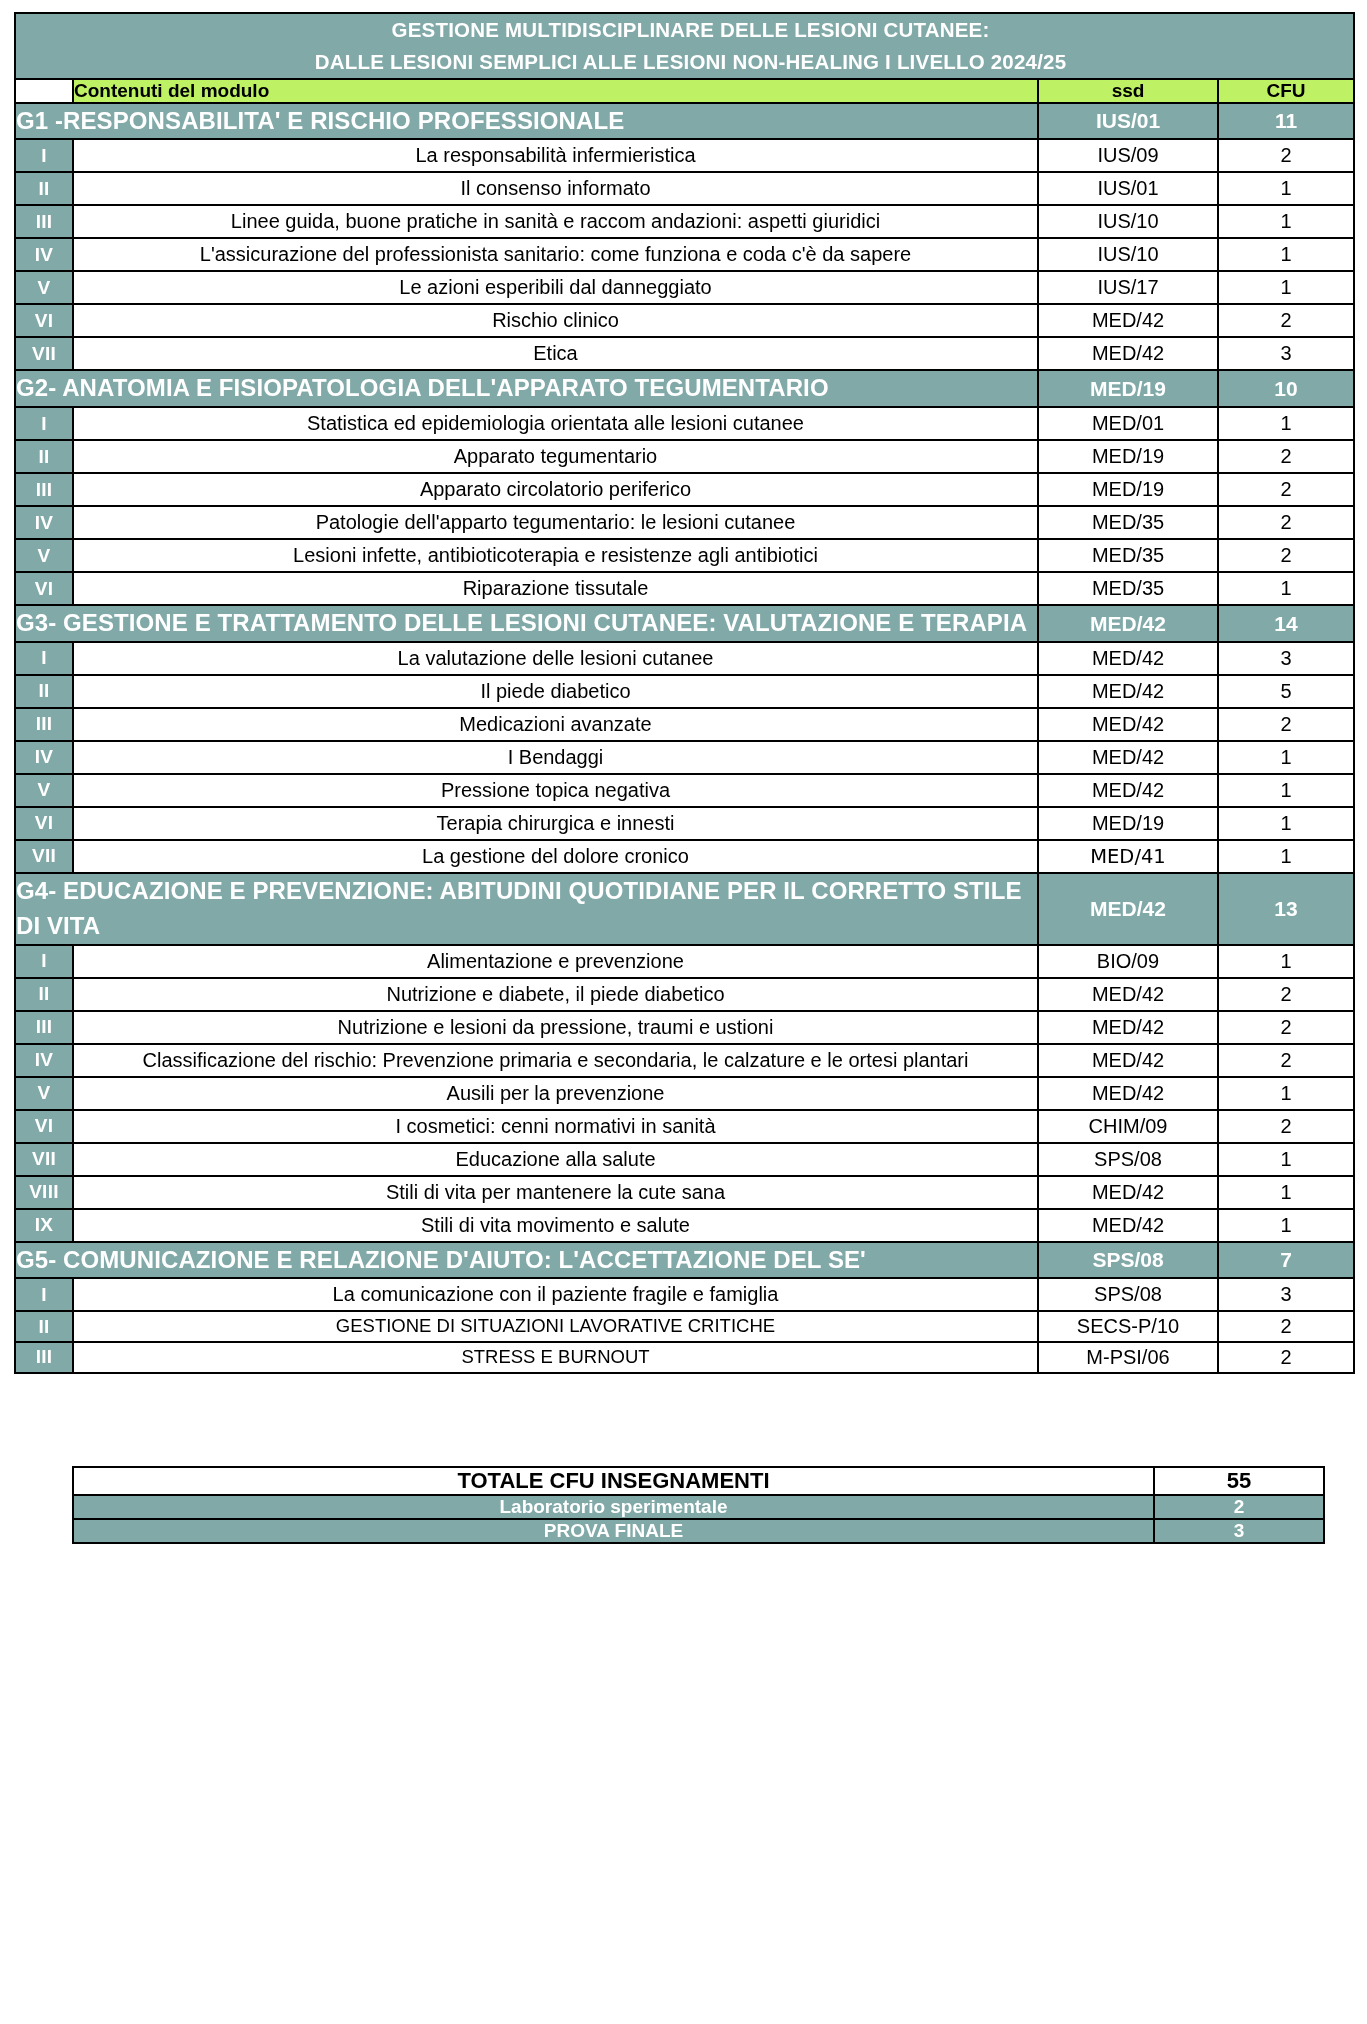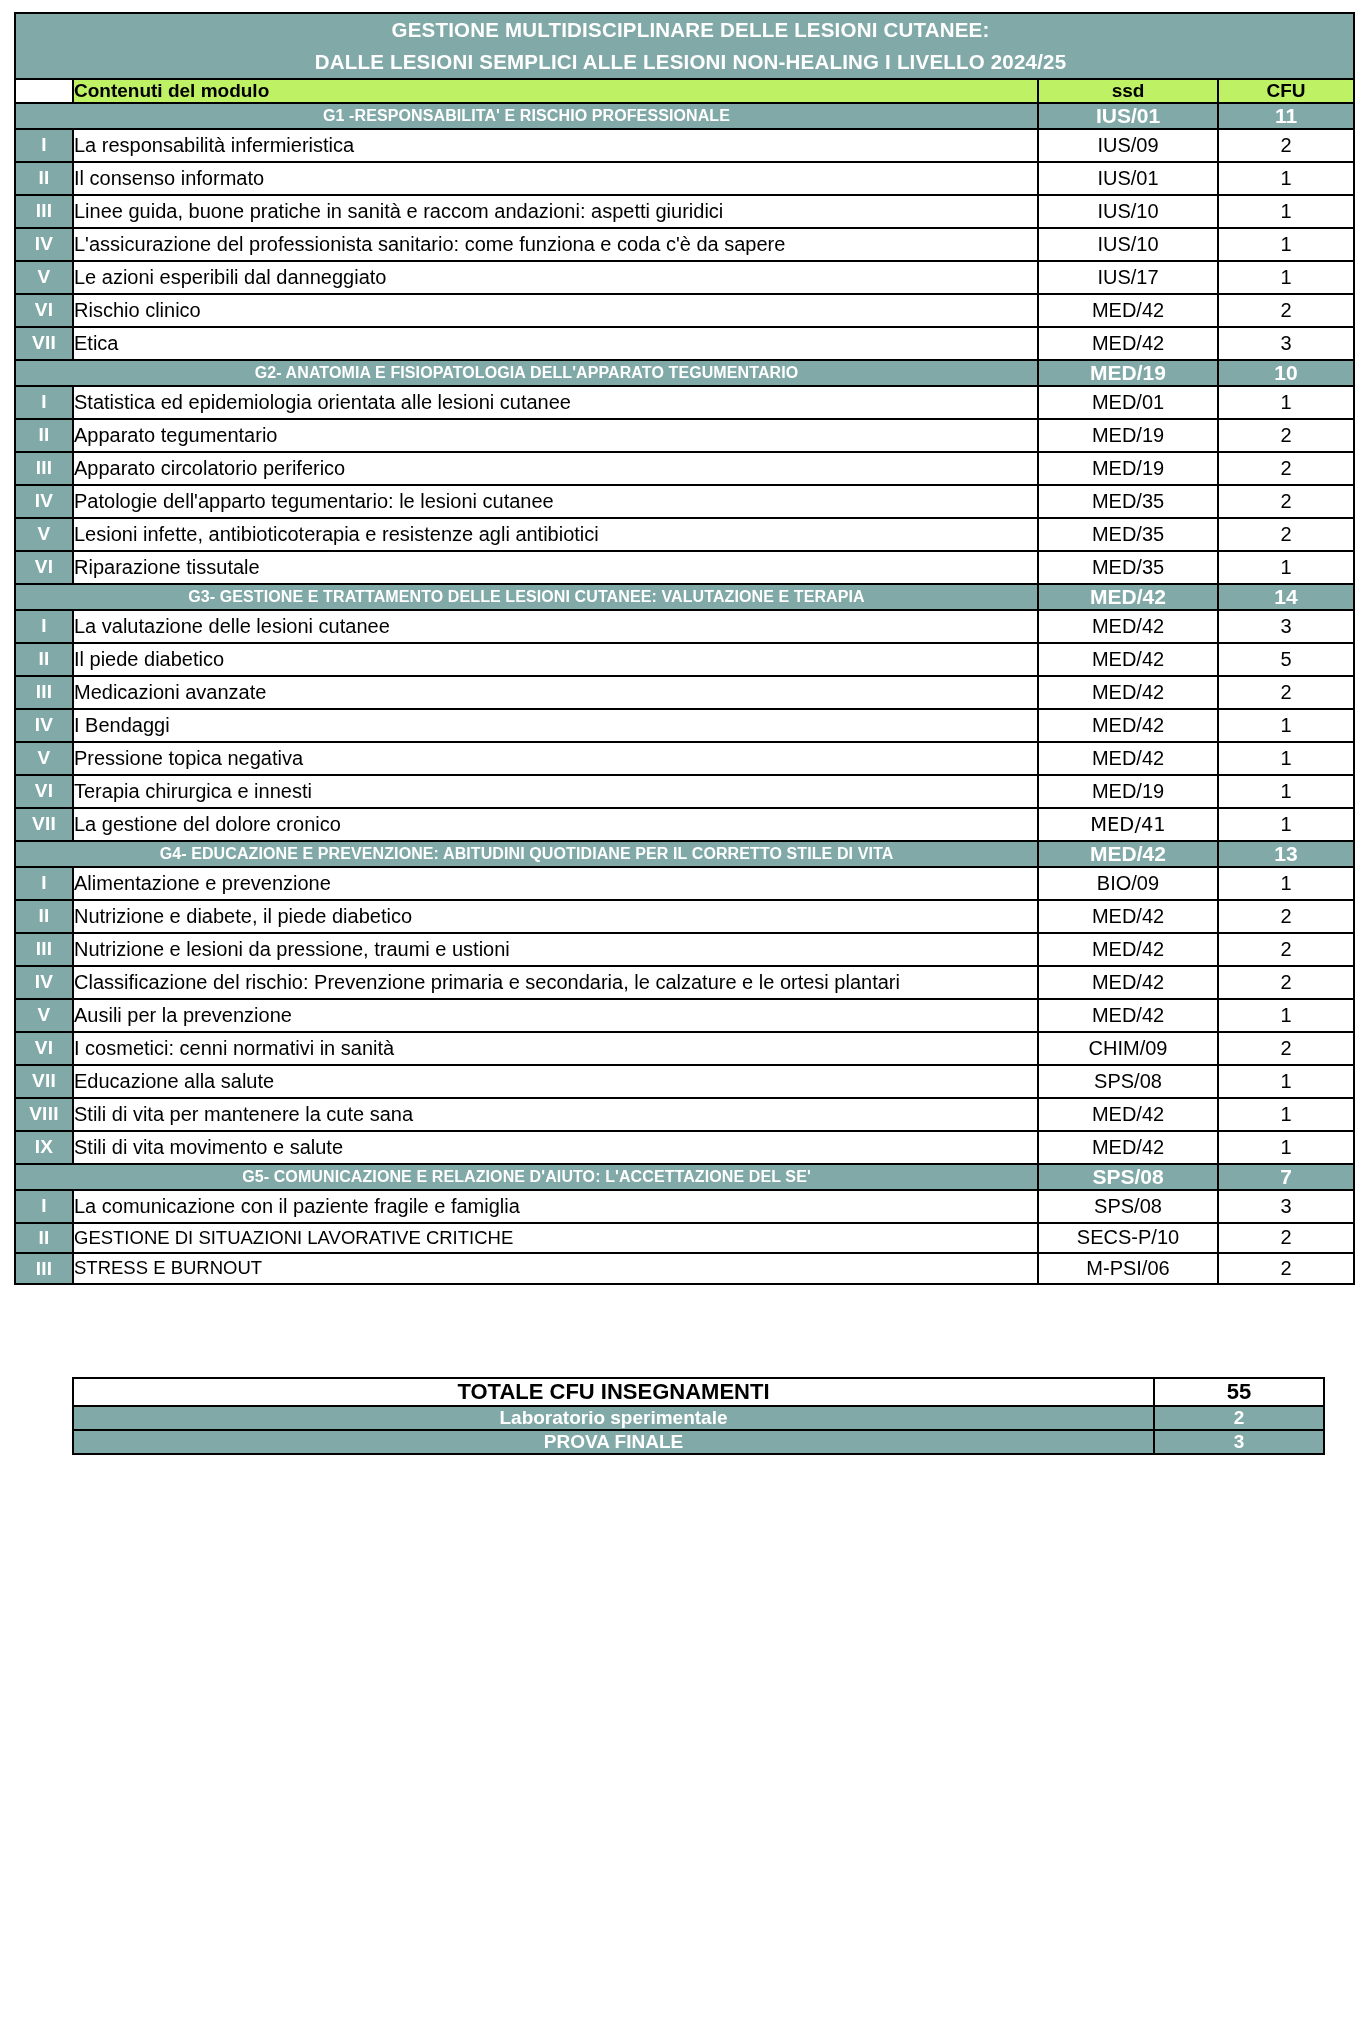--- a/index.html
+++ b/index.html
@@ -66,22 +66,22 @@
   .hdr-center { text-align: center; }
   .hdr-blank { background: #ffffff; }
 
   
   .grp {
     background: #80a9a8;
     color: #ffffff;
     font-weight: bold;
   }
   .grp-title {
-    font-size: 16px;
-    text-align: center;
+    font-size: 24px;
+    text-align: left;
     padding: 7px 8px 8px 6px;
     line-height: 1.45;
     letter-spacing: 0.1px;
   }
   .grp-ssd, .grp-cfu {
     font-size: 21px;
     text-align: center;
     padding: 7px 4px 8px 4px;
   }
 
@@ -91,21 +91,21 @@
     color: #ffffff;
     font-weight: bold;
     font-size: 19px;
     text-align: center;
     padding: 6px 2px;
     letter-spacing: 0.3px;
   }
   .title {
     background: #ffffff;
     font-size: 20px;
-    text-align: left;
+    text-align: center;
     padding: 6px 8px 7px 8px;
     line-height: 1.55;
   }
   .title.small { font-size: 18.5px; }
   .ssd, .cfu {
     background: #ffffff;
     font-size: 20px;
     text-align: center;
     padding: 6px 4px 7px 4px;
   }

